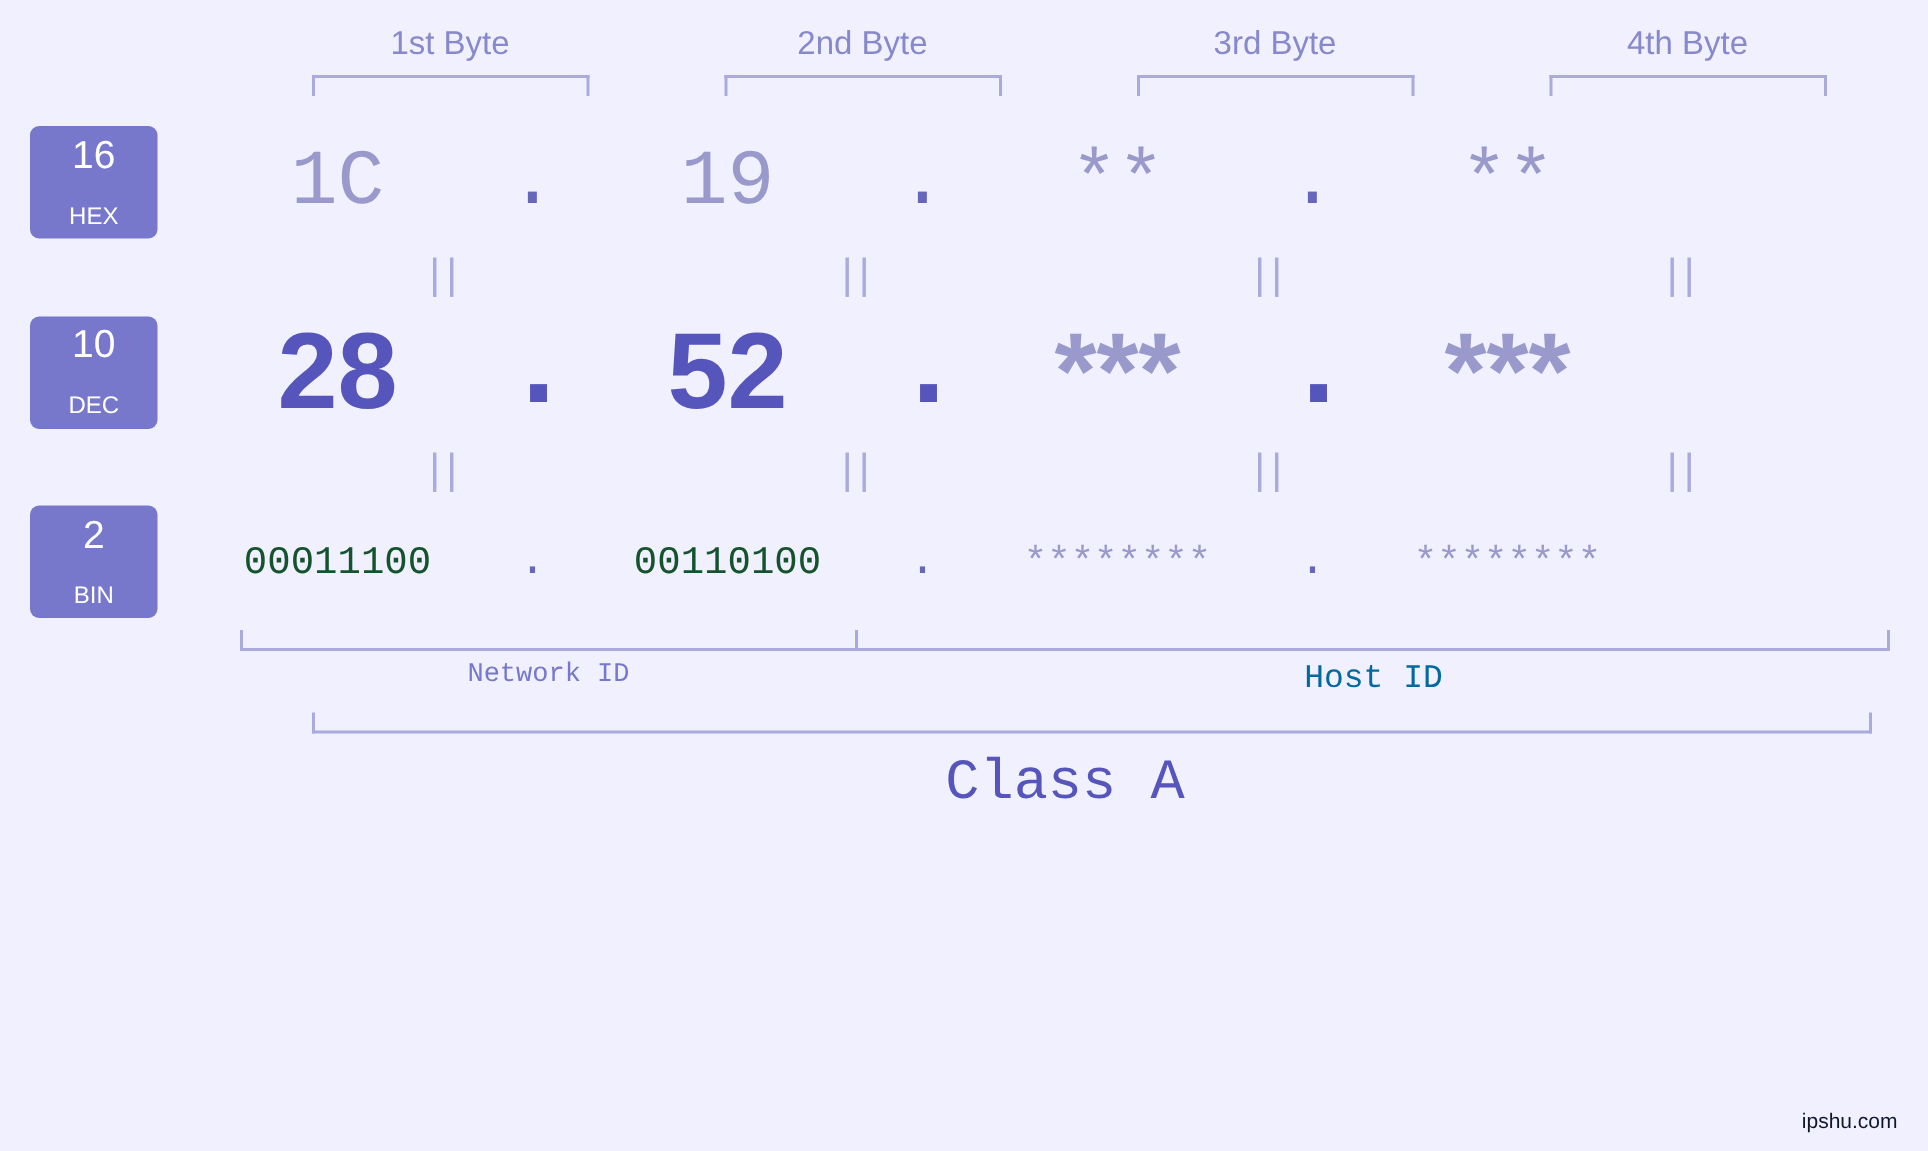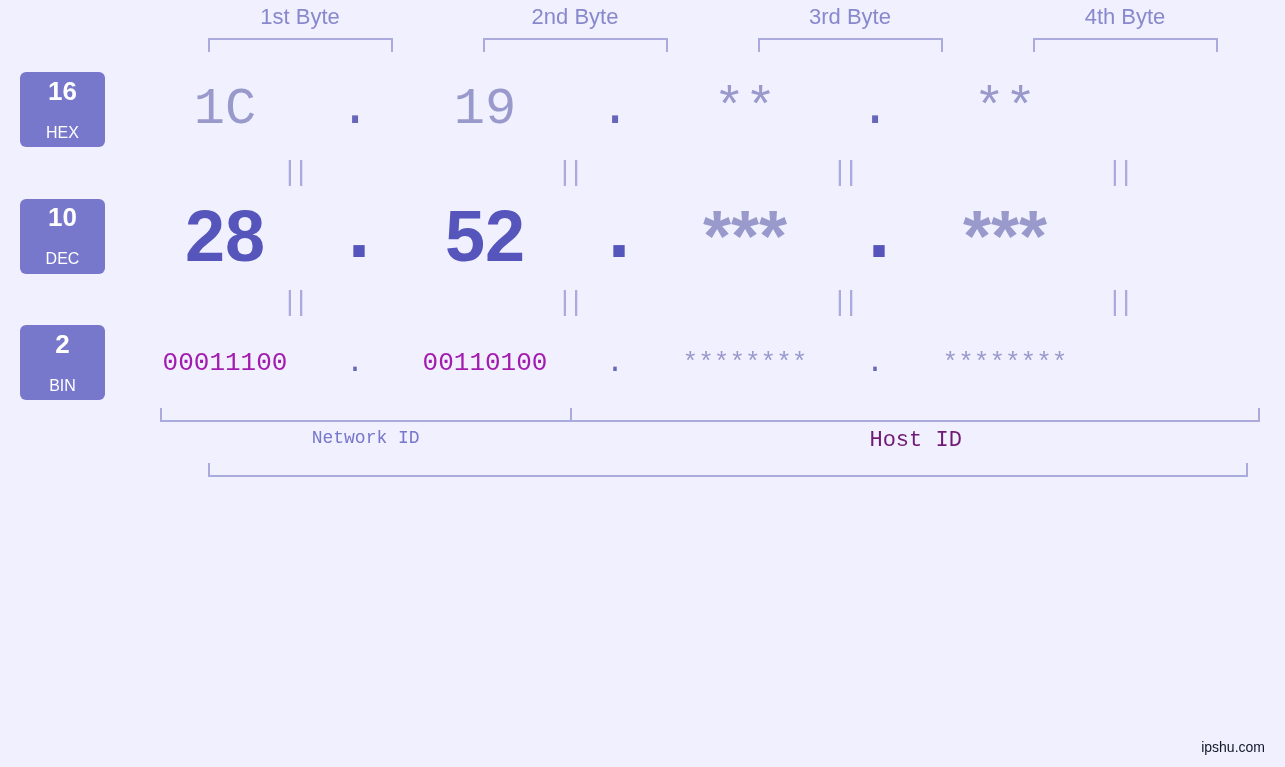--- a/index.html
+++ b/index.html
@@ -13,21 +13,21 @@
       position: relative;
     }
 
     .container {
       width: 1285px;
       height: 767px;
       position: relative;
       display: flex;
       flex-direction: column;
       align-items: center;
-      padding-top: 4px;
+      padding-top: 16px;
     }
 
     
     .byte-headers {
       display: flex;
       width: 1100px;
       margin-left: 140px;
       justify-content: space-around;
       margin-bottom: 8px;
     }
@@ -75,21 +75,21 @@
       align-items: center;
       justify-content: center;
       color: white;
       font-family: Arial, sans-serif;
       margin-right: 10px;
       flex-shrink: 0;
     }
 
     .base-badge .base-num {
       font-size: 26px;
-      font-weight: bold;
+      font-weight: normal;
       line-height: 1;
     }
 
     .base-badge .base-label {
       font-size: 16px;
       font-weight: normal;
       margin-top: 20px;
     }
 
     
@@ -124,21 +124,21 @@
       font-size: 72px;
       font-family: Arial, sans-serif;
       font-weight: bold;
       color: #5555bb;
     }
 
     
     .bin-value {
       font-size: 26px;
       font-family: 'Courier New', Courier, monospace;
-      color: #a21caf;
+      color: #14532d;
     }
 
     
     .dot {
       color: #6666bb;
       font-size: 52px;
       width: 40px;
       text-align: center;
       line-height: 1;
     }
@@ -208,21 +208,21 @@
       width: 430px;
       text-align: center;
       color: #7777cc;
       font-size: 18px;
       font-family: 'Courier New', Courier, monospace;
     }
 
     .host-id-label {
       width: 720px;
       text-align: center;
-      color: #701a75;
+      color: #0369a1;
       font-size: 22px;
       font-family: 'Courier New', Courier, monospace;
     }
 
     
     .outer-bracket {
       width: 1040px;
       margin-left: 170px;
       height: 14px;
       border: 2px solid #aaaadd;
@@ -381,16 +381,17 @@
     <div class="bottom-bracket-host"></div>
   </div>
 
   <div class="labels-row">
     <div class="network-id-label">Network ID</div>
     <div class="host-id-label">Host ID</div>
   </div>
 
   <div class="outer-bracket"></div>
 
+  <div class="class-label">Class A</div>
 
   <div class="watermark">ipshu.com</div>
 
 </div>
 
 </body></html>

